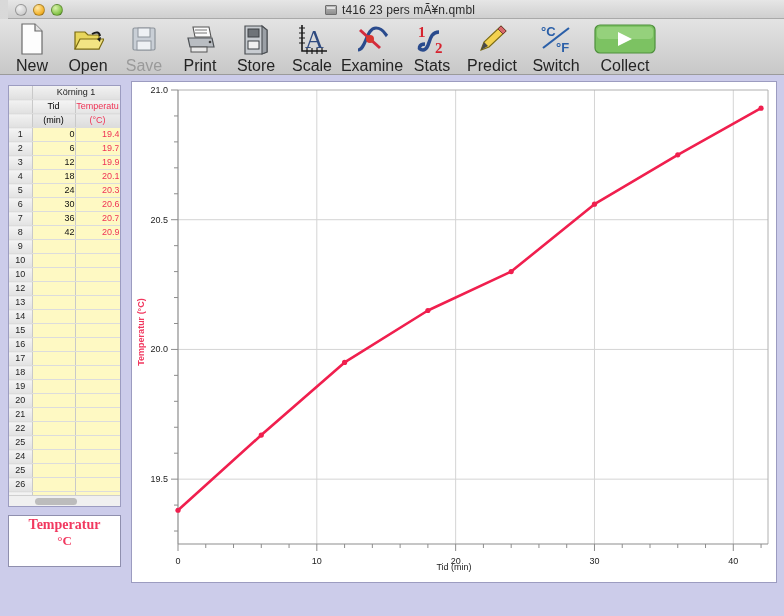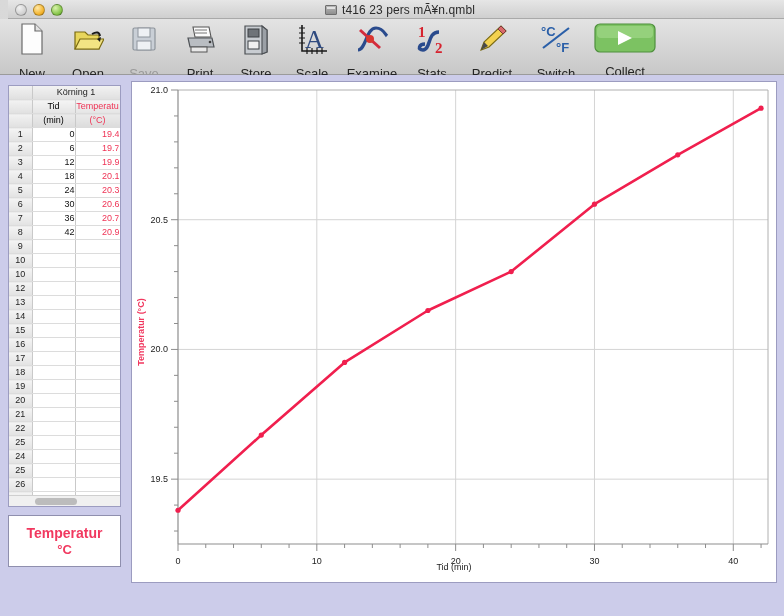--- a/index.html
+++ b/index.html
@@ -51,40 +51,40 @@
     background: linear-gradient(#e3e3e3, #c8c8c8);
     border-bottom: 1px solid #9b9b9b;
     display: flex; align-items: flex-start; padding-left: 4px; padding-top: 3px;
   }
   .tb-item {
     width: 56px; height: 52px; display: flex; flex-direction: column;
     align-items: center; justify-content: flex-start; cursor: default;
   }
   .tb-item .glyph { height: 34px; display: flex; align-items: center; justify-content: center; }
   .tb-item .cap {
-    font-size: 13px; color: #242424; margin-top: 12px; line-height: 12px;
+    font-size: 16px; color: #242424; margin-top: 4px; line-height: 12px;
   }
   .tb-item.disabled .cap { color: #9a9a9a; }
   .tb-item.wide { width: 64px; }
   #tb-collect { width: 74px; }
   .pages-box {
     width: 34px; height: 32px; border: 1px solid #bdbdbd; background: #f3f3f3;
     display: flex; align-items: center; justify-content: center;
   }
 
   
   #content {
     position: absolute; left: 0; top: 75px; width: 784px; height: 541px;
     background: #ccccea;
   }
 
   
   #table-panel {
     position: absolute; left: 8px; top: 10px; width: 113px; height: 422px;
-    background: #ffffff; border: 1px solid #9c9cc0;
+    background: #fef9c3; border: 1px solid #9c9cc0;
   }
   #table-scroll { width: 100%; height: 100%; overflow: hidden; position: relative; }
   table.datatbl { border-collapse: collapse; width: 100%; table-layout: fixed; }
   table.datatbl td, table.datatbl th {
     font-size: 9px; font-weight: normal; padding: 0;
     border-right: 1px solid #c9c9c9; border-bottom: 1px solid #dcdcdc;
     height: 13px; line-height: 13px; overflow: hidden; white-space: nowrap;
   }
   th.hgroup {
     background: linear-gradient(#f2f2f2, #e0e0e0); text-align: center;
@@ -117,21 +117,21 @@
   }
   #tbl-hthumb {
     position: absolute; left: 26px; top: 2px; width: 42px; height: 7px;
     background: #bcbcbc; border-radius: 4px;
   }
 
   
   #meter {
     position: absolute; left: 8px; top: 440px; width: 113px; height: 52px;
     background: #ffffff; border: 1px solid #8f8fae;
-    display: flex; flex-direction: column; align-items: center; justify-content: center;
+    display: flex; flex-direction: column; align-items: center;  font-family: Liberation Serif, serif;
   }
   #meter .m1 { font-size: 14px; color: #f1385f; font-weight: bold; line-height: 17px; }
   #meter .m2 { font-size: 13px; color: #f1385f; font-weight: bold; line-height: 16px; }
 
   
   #graph-panel {
     position: absolute; left: 131px; top: 6px; width: 646px; height: 502px;
     background: #ffffff; border: 1px solid #9c9cc0;
   }
   #plot-svg { display: block; }

